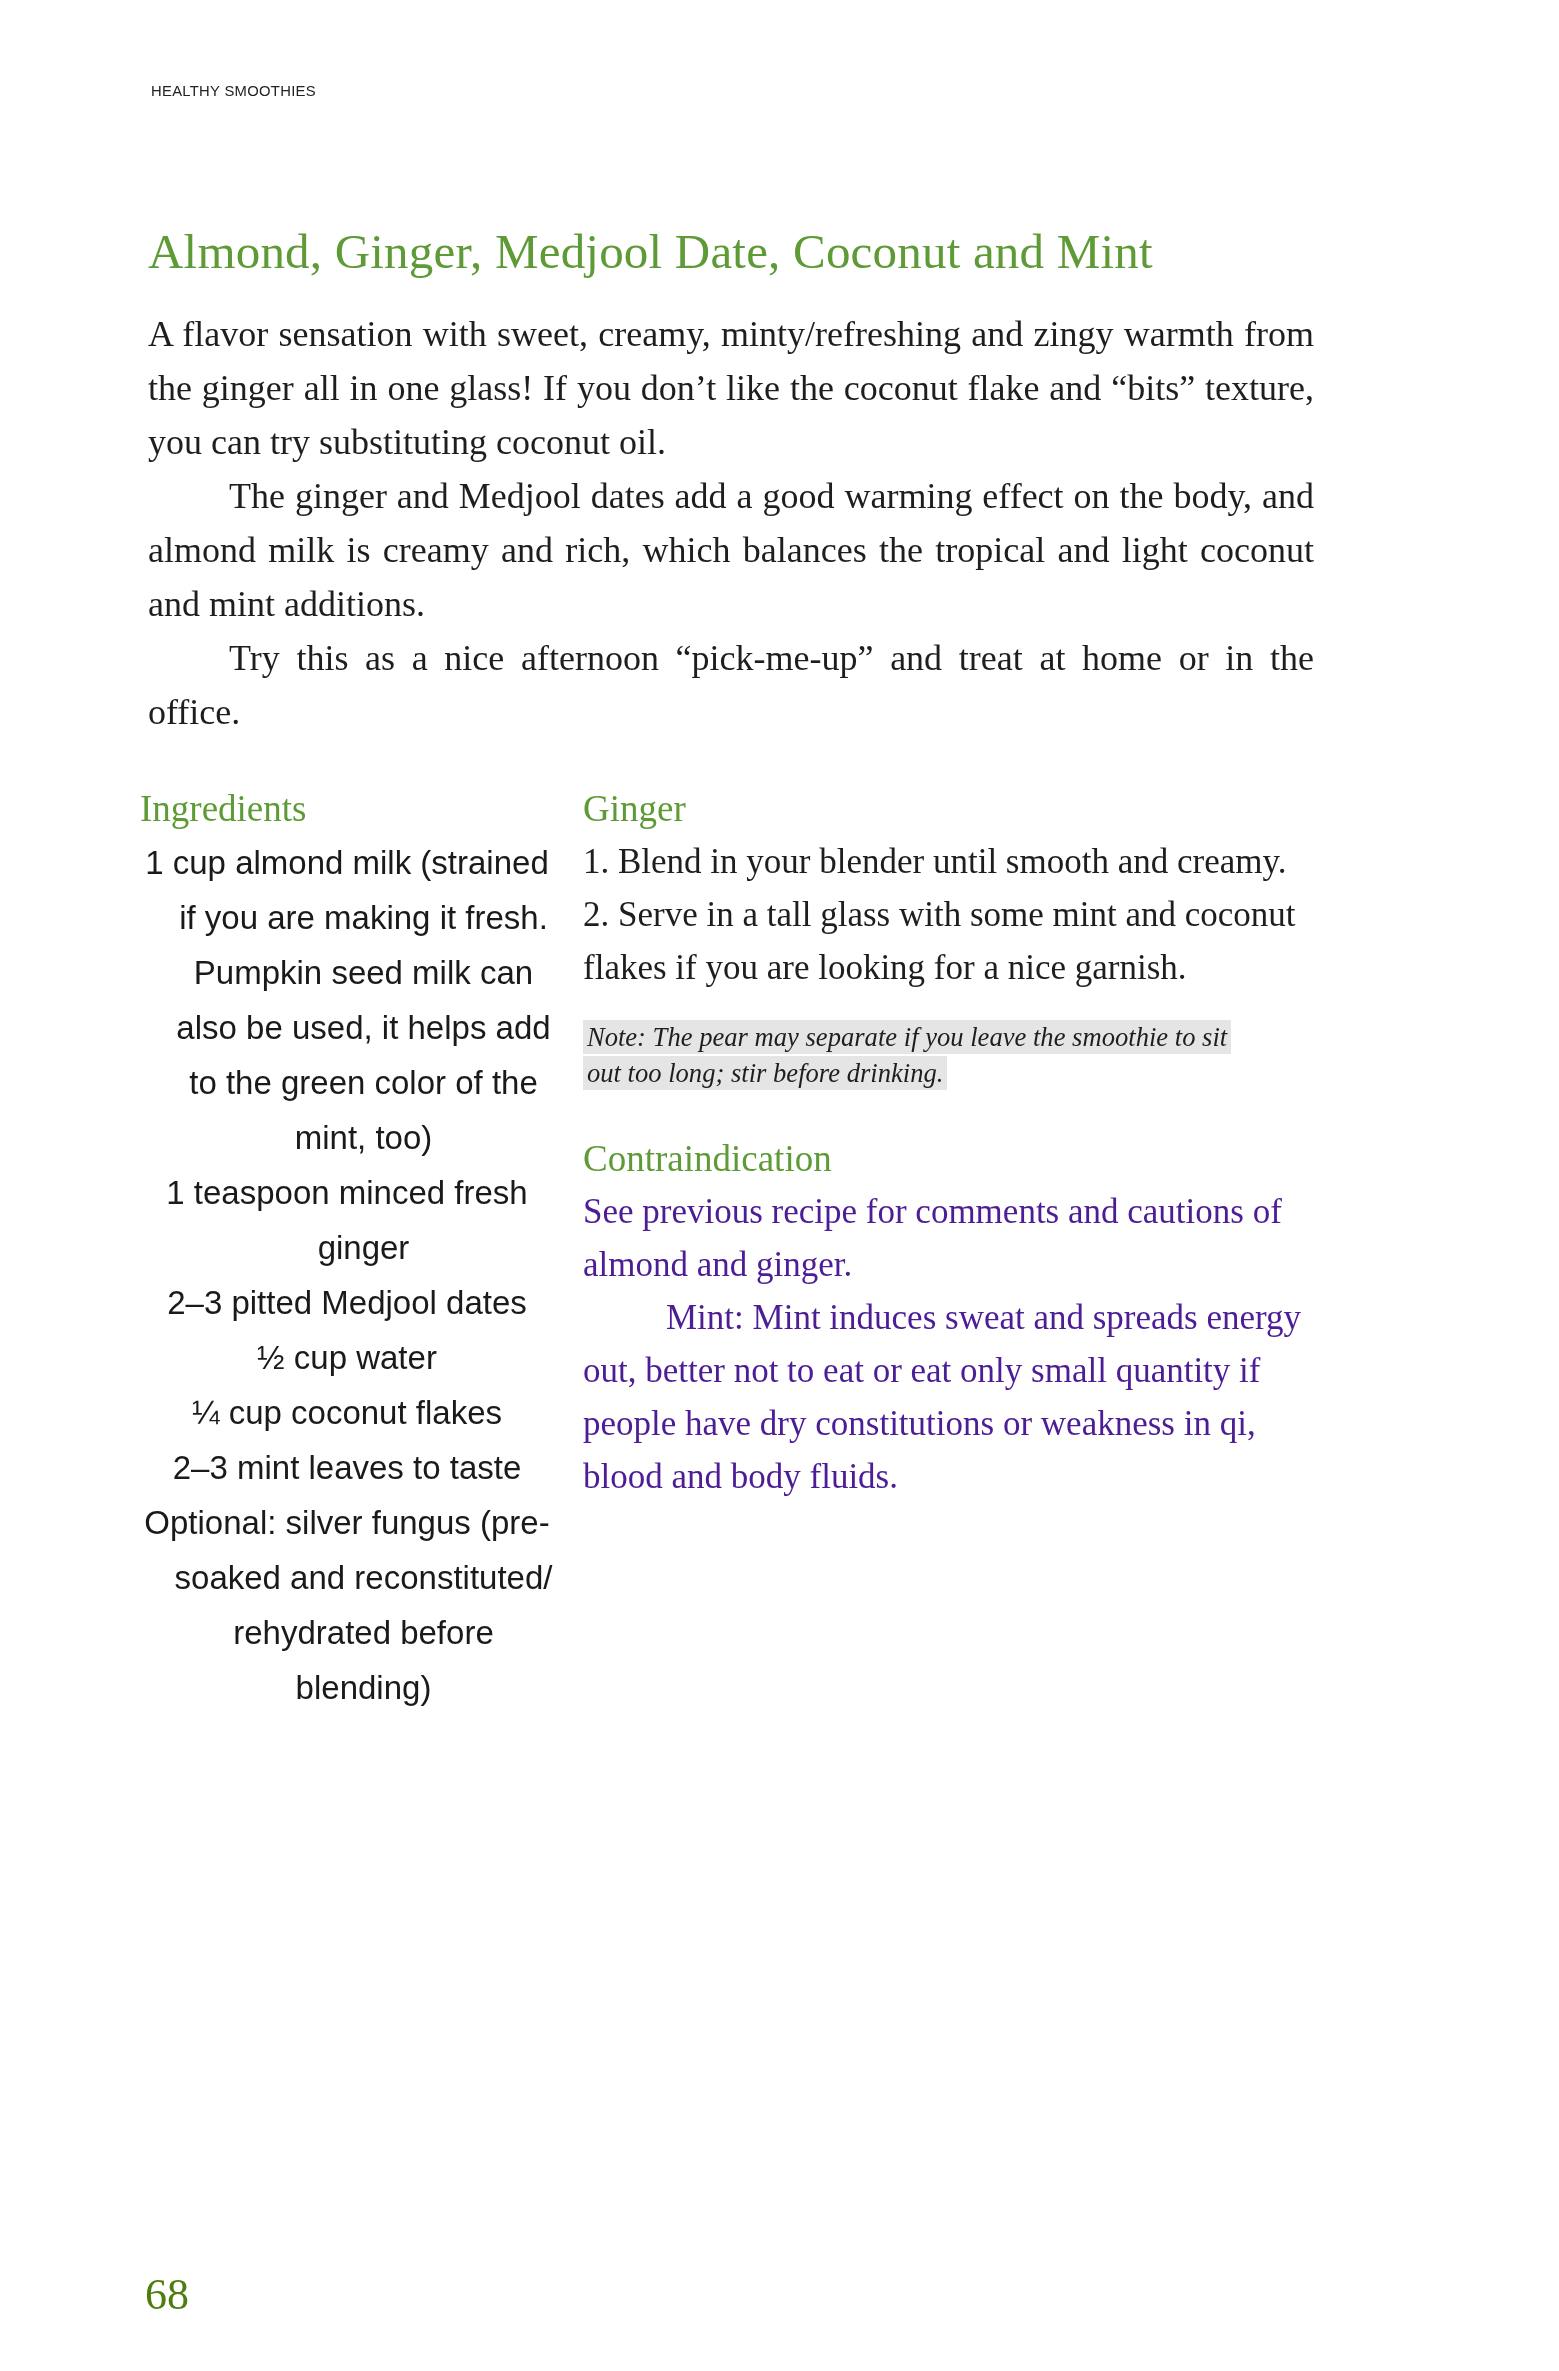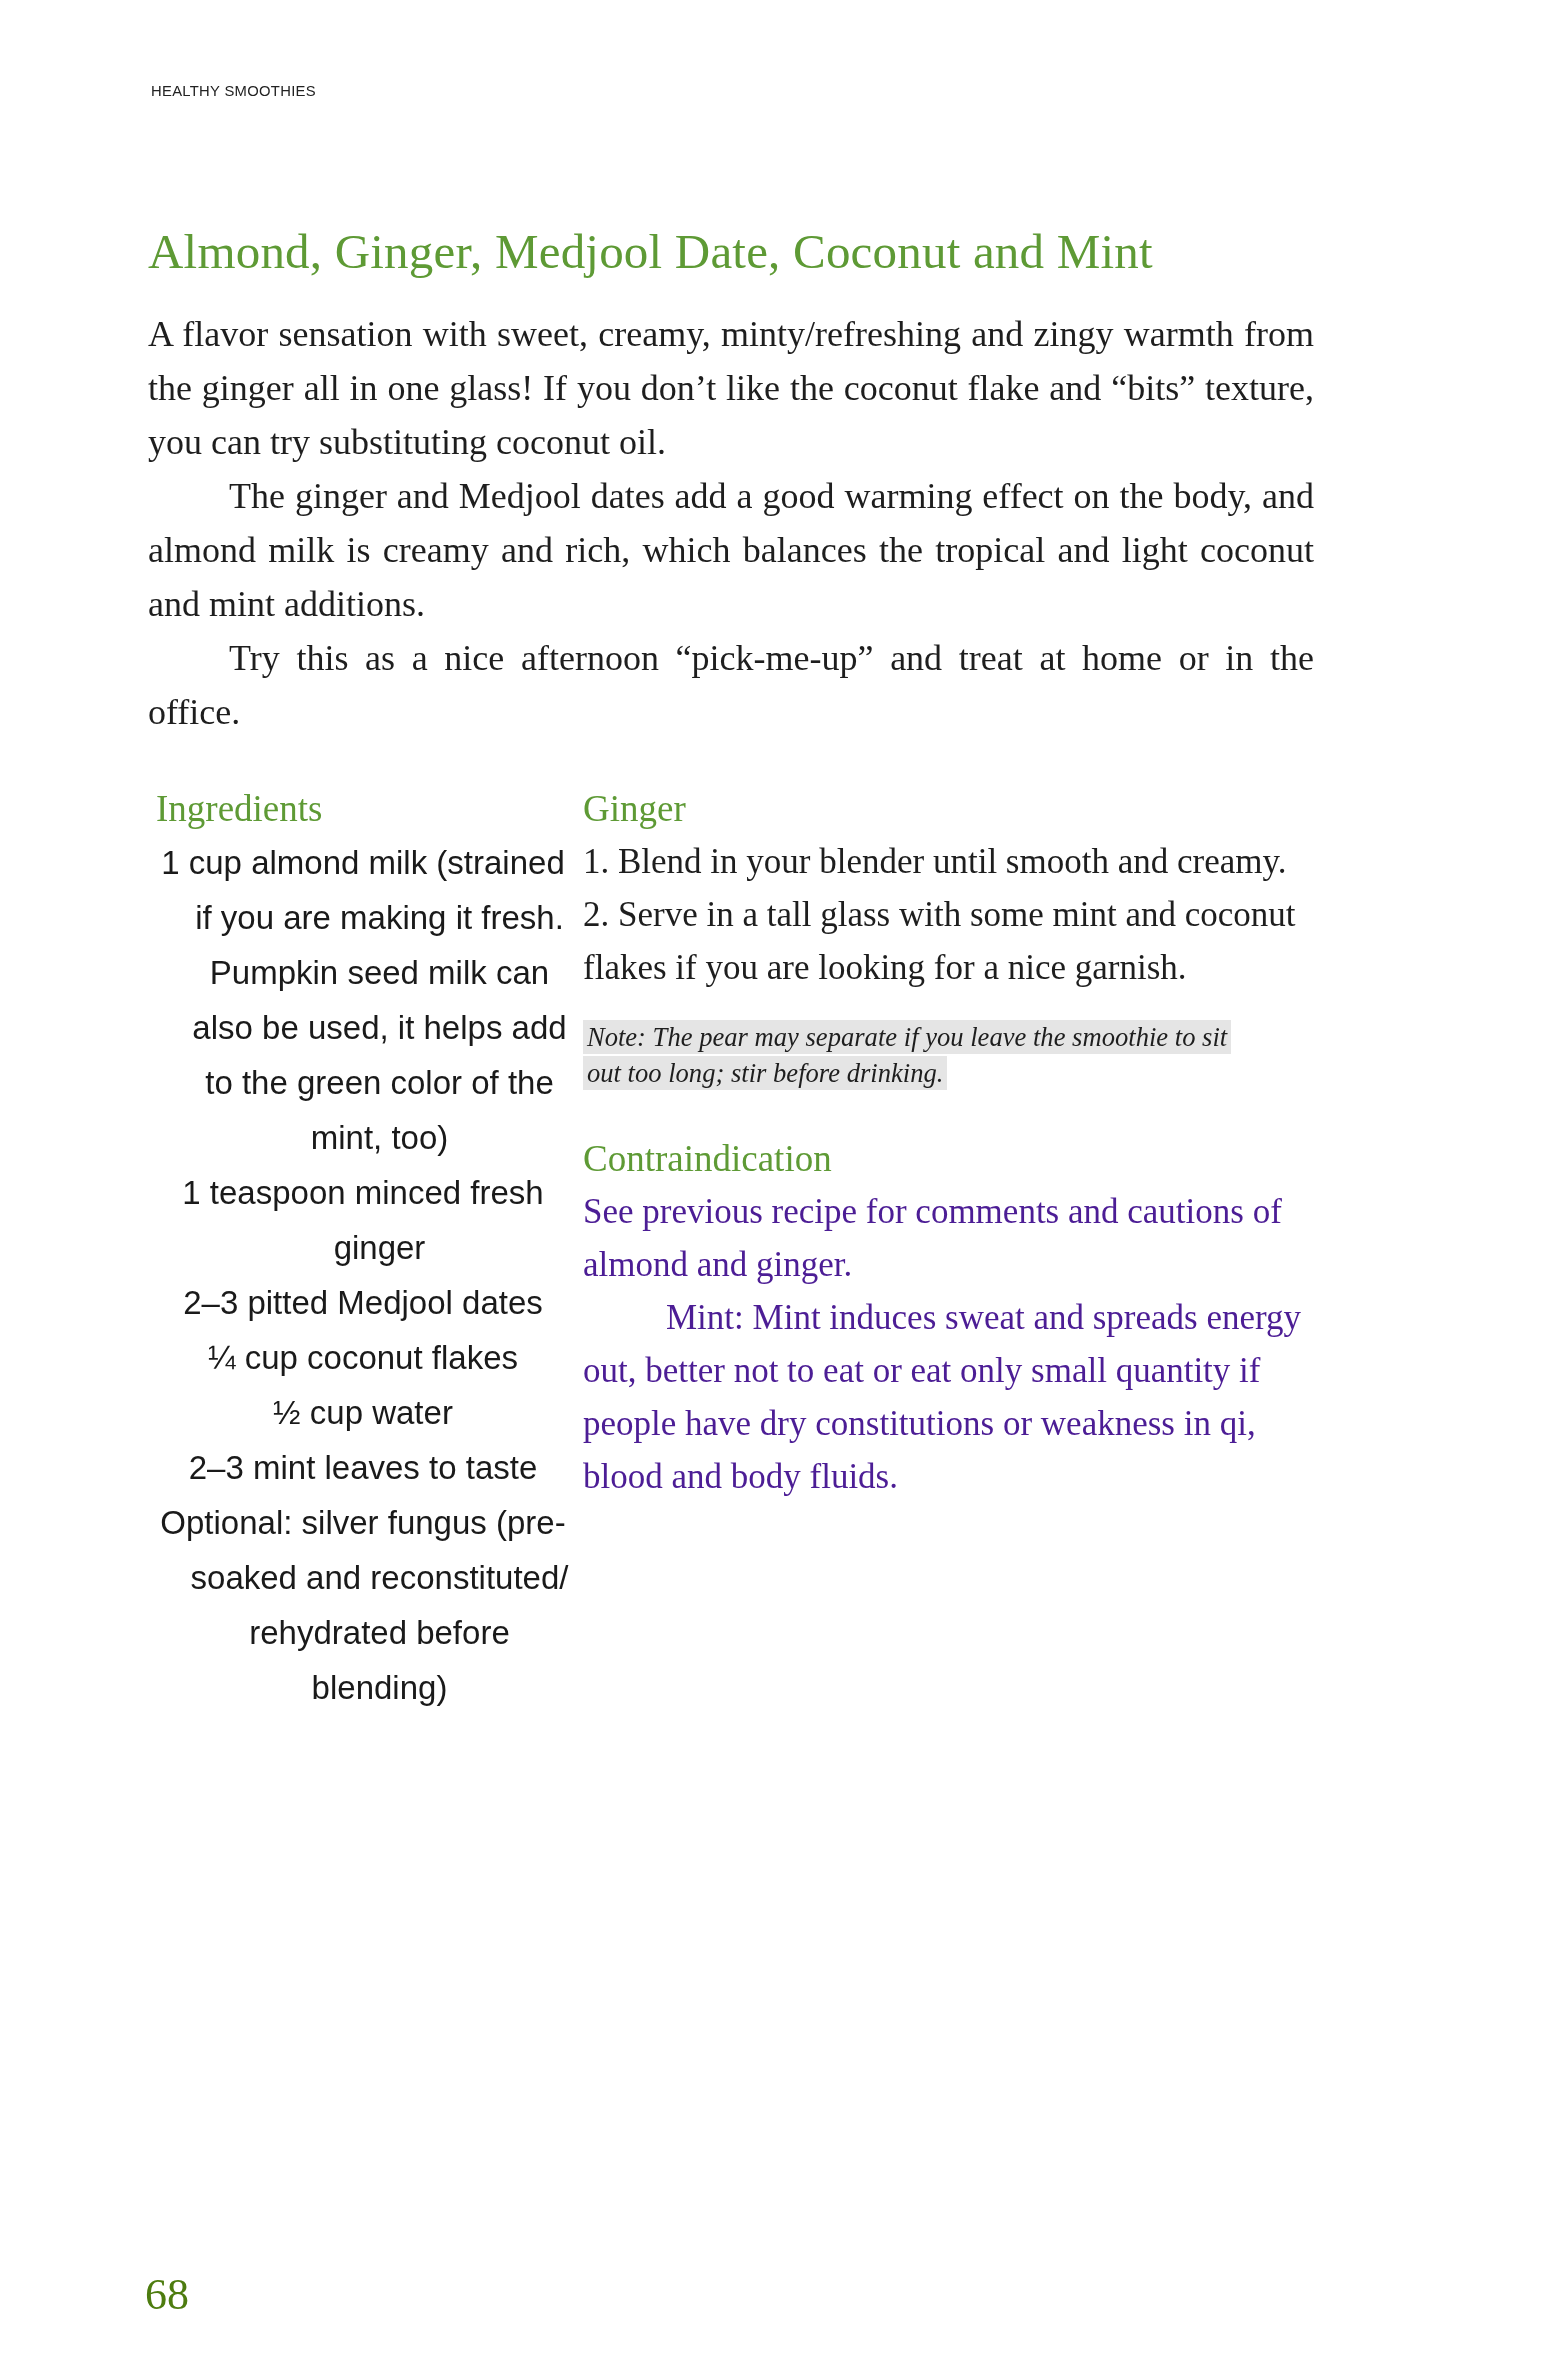--- a/index.html
+++ b/index.html
@@ -41,21 +41,21 @@
       font-size: 36px;
       line-height: 54px;
       text-align: justify;
       color: #1e1e1e;
     }
     .intro p { margin: 0; }
     .intro p + p { text-indent: 81px; }
 
     .ingredients-col {
       position: absolute;
-      left: 156px;
+      left: 140px;
       top: 786px;
       width: 414px;
     }
     .section-heading {
       font-size: 37px;
       font-weight: normal;
       color: #5e9a35;
       line-height: 45px;
       margin-bottom: 3.9px;
     }
@@ -133,22 +133,22 @@
   <p>The ginger and Medjool dates add a good warming effect on the body, and almond milk is creamy and rich, which balances the tropical and light coconut and mint additions.</p>
   <p>Try this as a nice afternoon “pick-me-up” and treat at home or in the office.</p>
 </div>
 
 <section class="ingredients-col">
   <h2 class="section-heading">Ingredients</h2>
   <ul class="ingredient-list">
     <li>1 cup almond milk (strained if you are making it fresh. Pumpkin seed milk can also be used, it helps add to the green color of the mint, too)</li>
     <li>1 teaspoon minced fresh ginger</li>
     <li>2–3 pitted Medjool dates</li>
+    <li>½ cup water</li>
     <li>¼ cup coconut flakes</li>
-    <li>½ cup water</li>
     <li>2–3 mint leaves to taste</li>
     <li>Optional: silver fungus (pre-soaked and reconstituted/ rehydrated before blending)</li>
   </ul>
 </section>
 
 <section class="method-col">
   <h2 class="section-heading">Ginger</h2>
   <div class="method-text">
     <p>1. Blend in your blender until smooth and creamy.</p>
     <p>2. Serve in a tall glass with some mint and coconut flakes if you are looking for a nice garnish.</p>

